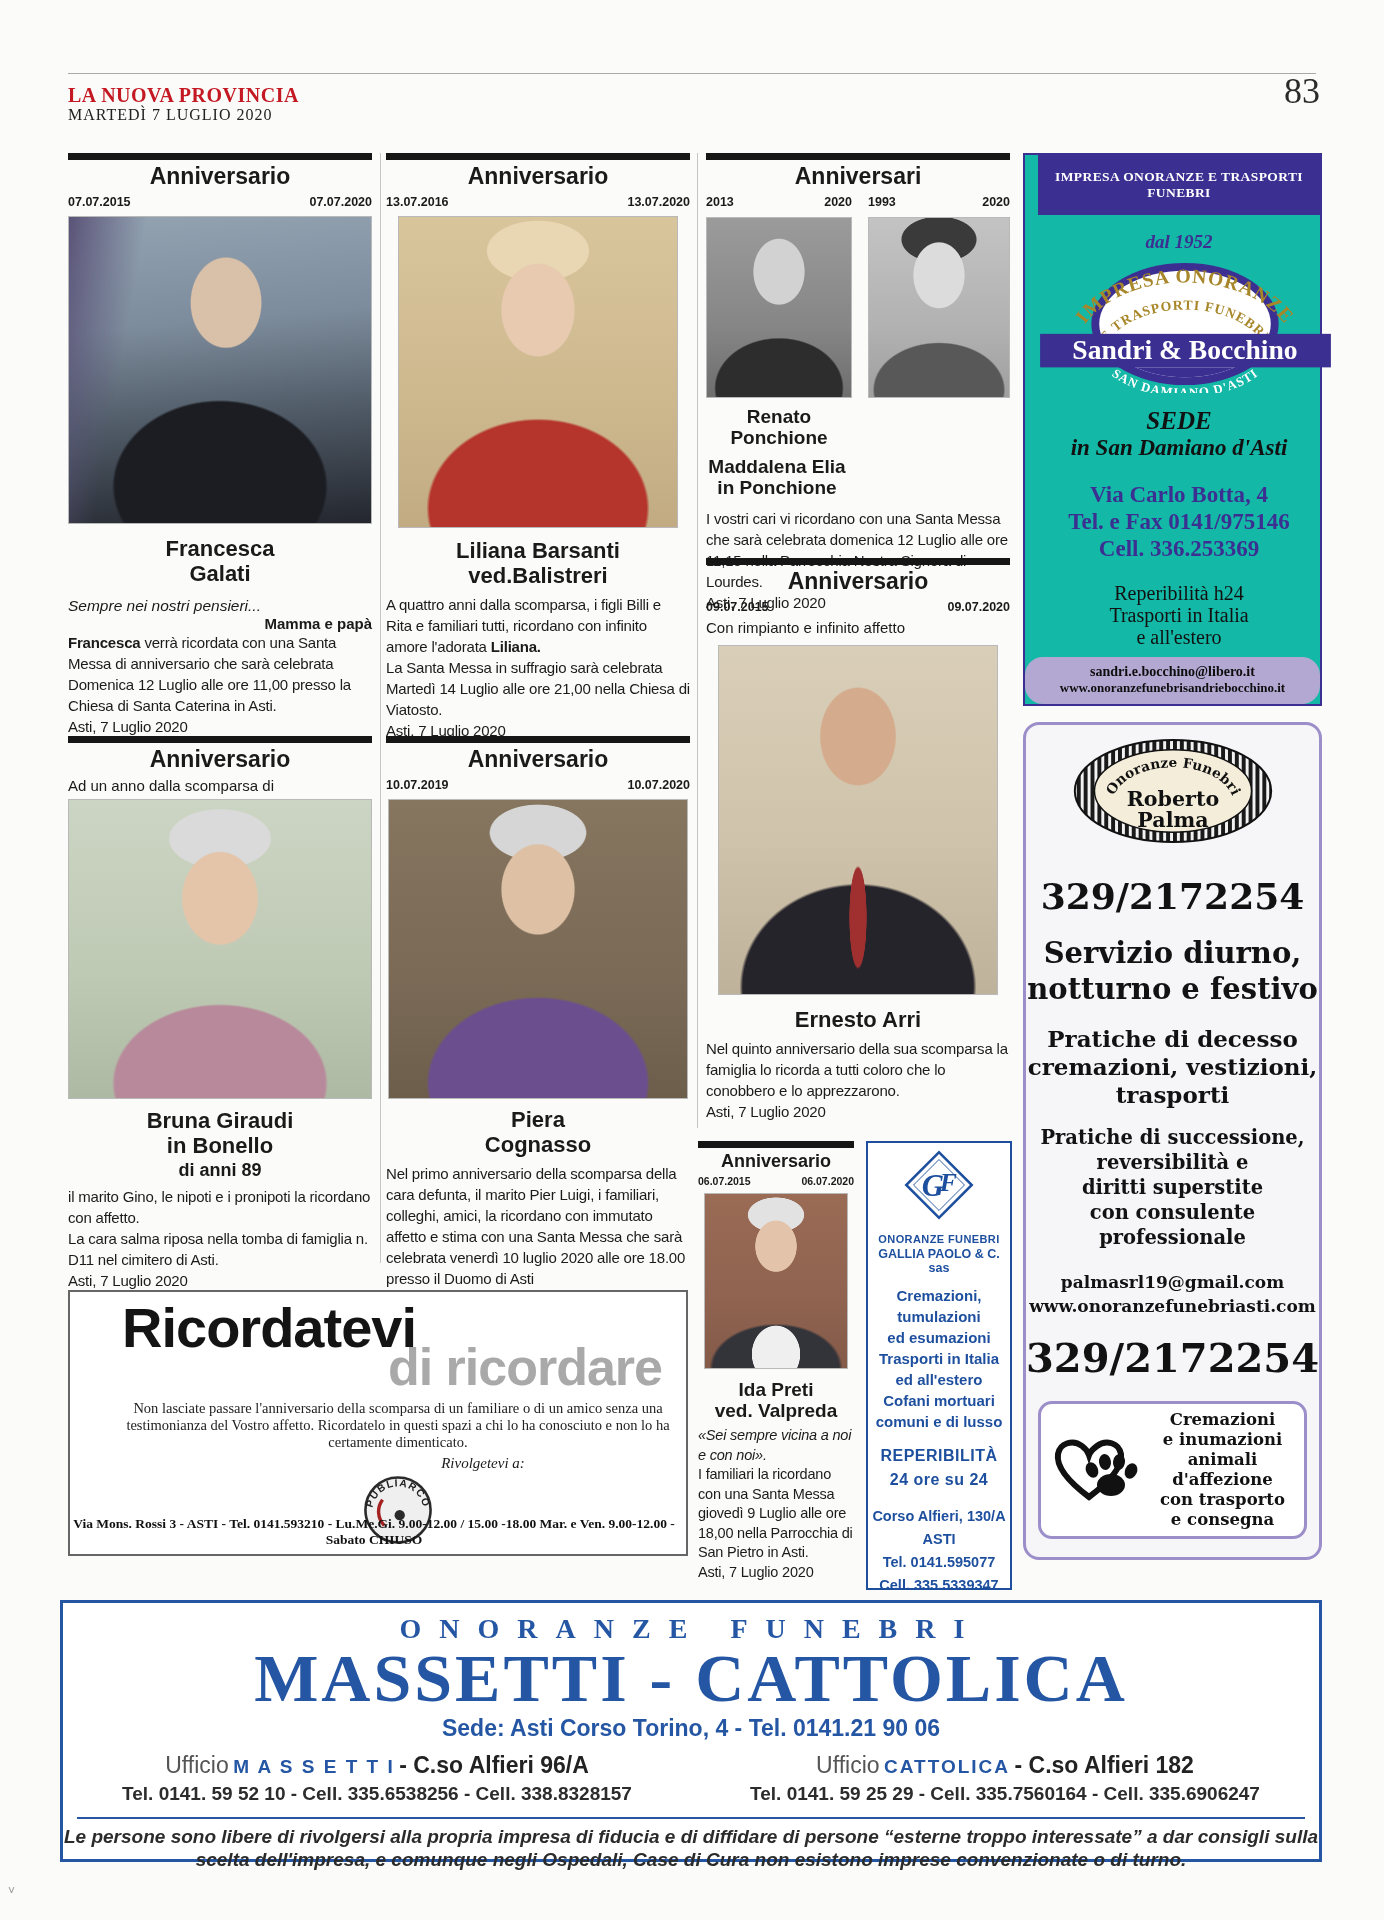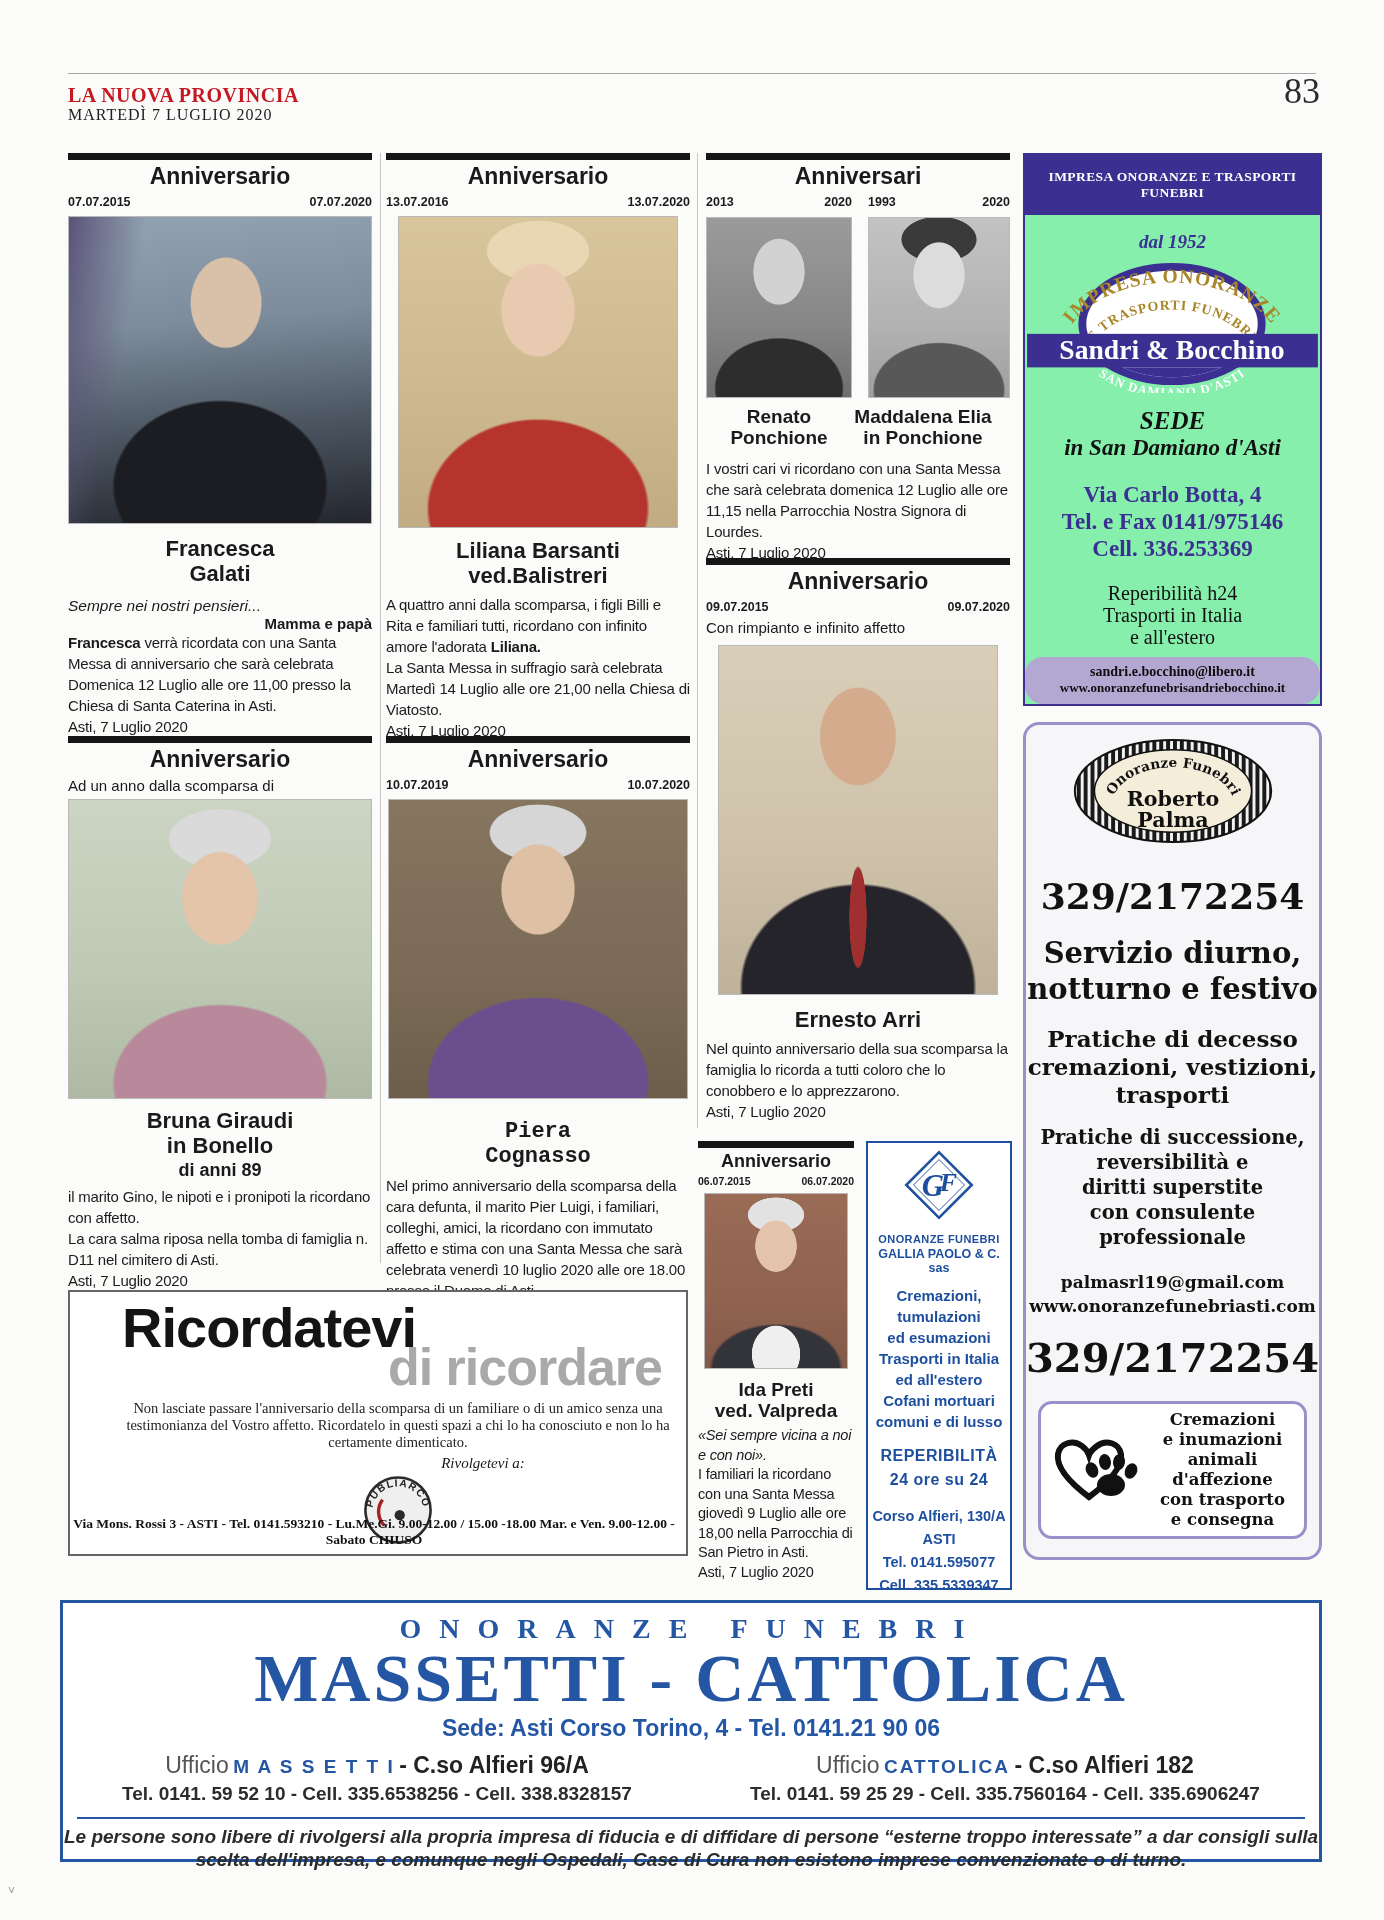--- a/index.html
+++ b/index.html
@@ -20,21 +20,21 @@
   .sig{text-align:right;font-weight:bold;font-size:15px;}
   .lead{font-size:15px;margin-top:5px;}
   .age{text-align:center;font-weight:bold;font-size:18px;margin-top:2px;}
   .prow{display:flex;justify-content:space-between;margin-top:8px;}
   .vline{width:1px;background:#c6c6c6;}
   
   .brand{color:#c41823;font-family:"Liberation Serif",serif;font-weight:bold;font-size:20px;letter-spacing:.5px;}
   .hdate{font-family:"Liberation Serif",serif;font-size:16px;letter-spacing:1px;color:#222;}
   .pnum{font-family:"Liberation Serif",serif;font-size:36px;color:#2a2a2a;}
   
-  .sandri{border:2px solid #3b2f92;box-sizing:border-box;background:#86efac;text-align:center;}
+  .sandri{border:2px solid #3b2f92;box-sizing:border-box;background:#14b8a6;text-align:center;padding-left:13px;}
   .sandri .shead{background:#3b2f92;color:#fff;font-family:"Liberation Serif",serif;font-weight:bold;
                  font-size:13.5px;padding:14px 4px;letter-spacing:.4px;}
   .sandri .since{color:#3b2f92;font-family:"Liberation Serif",serif;font-style:italic;font-weight:bold;
                  font-size:19px;margin-top:16px;}
   .sandri .sede1{font-family:"Liberation Serif",serif;font-style:italic;font-weight:bold;font-size:25px;margin-top:10px;color:#111;}
   .sandri .sede2{font-family:"Liberation Serif",serif;font-style:italic;font-weight:bold;font-size:23px;color:#111;}
   .sandri .addr{color:#3b2f92;font-family:"Liberation Serif",serif;font-weight:bold;font-size:23px;line-height:27px;margin-top:20px;}
   .sandri .avail{font-family:"Liberation Serif",serif;font-size:20px;line-height:22px;margin-top:20px;color:#111;}
   .sandri .sfoot{position:absolute;left:0;right:0;bottom:0;background:#b3a8d2;padding:7px 2px 8px;border-radius:18px;}
   .sandri .sfoot .l1{font-family:"Liberation Serif",serif;font-weight:bold;font-size:14px;color:#0d0d0d;}
@@ -179,21 +179,21 @@
       </div>
       <div class="drow" style="width:142px;margin-top:0;">
         <span>1993</span>
         <span>2020</span>
       </div>
     </div>
     <div class="prow">
       <div class="photo ph-renato" style="width:146px;height:181px;"></div>
       <div class="photo ph-maddalena" style="width:142px;height:181px;"></div>
     </div>
-    <div style="display:flex;justify-content:flex-start;">
+    <div style="display:flex;justify-content:flex-end;flex-direction:column;">
       <div class="name md" style="width:146px;">
         <div>Renato</div>
         <div>Ponchione</div>
       </div>
       <div class="name md" style="width:142px;">
         <div>Maddalena Elia</div>
         <div>in Ponchione</div>
       </div>
     </div>
     <div class="btext" style="margin-top:10px;">I vostri cari vi ricordano con una Santa Messa che sarà celebrata domenica 12 Luglio alle ore 11,15 nella Parrocchia Nostra Signora di Lourdes.</div>
@@ -230,21 +230,21 @@
   </section>
 
   <section class="abs" style="left:386px;top:736px;width:304px;">
     <div class="bar"></div>
     <div class="stitle">Anniversario</div>
     <div class="drow">
       <span>10.07.2019</span>
       <span>10.07.2020</span>
     </div>
     <div class="photo ph-piera" style="margin:7px auto 0;width:300px;height:300px;"></div>
-    <div class="name" style="margin-top:20px;font-family:Liberation Mono, monospace;">
+    <div class="name" style="margin-top:8px;">
       <div>Piera</div>
       <div>Cognasso</div>
     </div>
     <div class="btext" style="margin-top:6px;">Nel primo anniversario della scomparsa della cara defunta, il marito Pier Luigi, i familiari, colleghi, amici, la ricordano con immutato affetto e stima con una Santa Messa che sarà celebrata venerdì 10 luglio 2020 alle ore 18.00 presso il Duomo di Asti</div>
     <div class="btext">Asti, 7 Luglio 2020</div>
   </section>
 
   <section class="abs rico" style="left:68px;top:1290px;width:620px;height:266px;padding-left:40px;">
     <div class="t1">Ricordatevi</div>
     <div class="t2">di ricordare</div>

